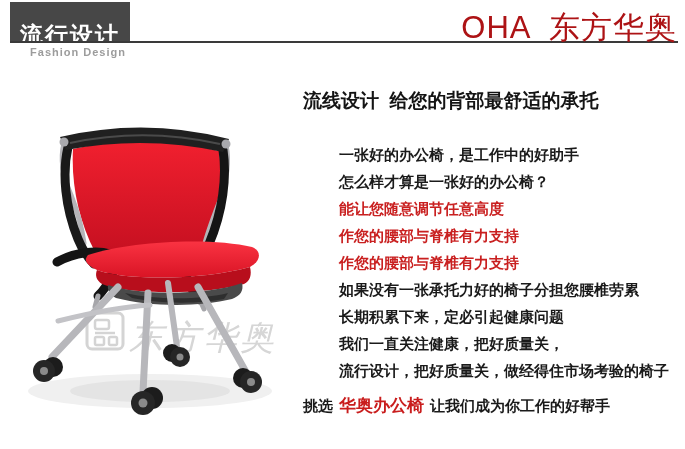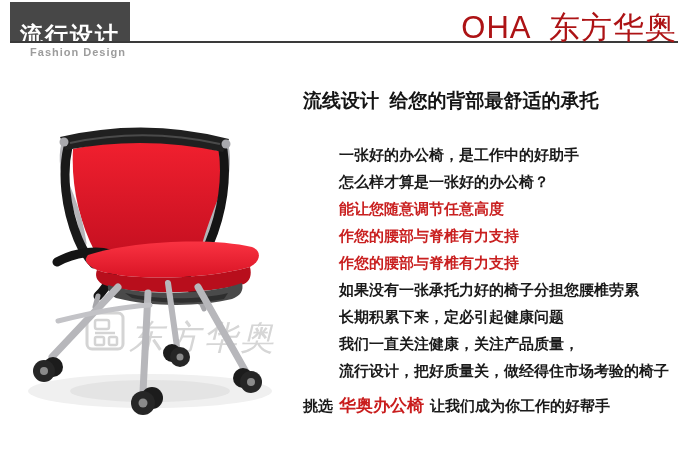--- a/index.html
+++ b/index.html
@@ -133,16 +133,16 @@
 
 <div class="copy">
   <h1 class="headline">流线设计  给您的背部最舒适的承托</h1>
   <p class="copy-line black">一张好的办公椅，是工作中的好助手</p>
   <p class="copy-line black">怎么样才算是一张好的办公椅？</p>
   <p class="copy-line red">能让您随意调节任意高度</p>
   <p class="copy-line red">作您的腰部与脊椎有力支持</p>
   <p class="copy-line red">作您的腰部与脊椎有力支持</p>
   <p class="copy-line black">如果没有一张承托力好的椅子分担您腰椎劳累</p>
   <p class="copy-line black">长期积累下来，定必引起健康问题</p>
-  <p class="copy-line black">我们一直关注健康，关注产品质量，</p>
+  <p class="copy-line black">我们一直关注健康，把好质量关，</p>
   <p class="copy-line black">流行设计，把好质量关，做经得住市场考验的椅子</p>
   <p class="cta"><span>挑选</span><span class="hl">华奥办公椅</span><span>让我们成为你工作的好帮手</span></p>
 </div>
 
 </body></html>

